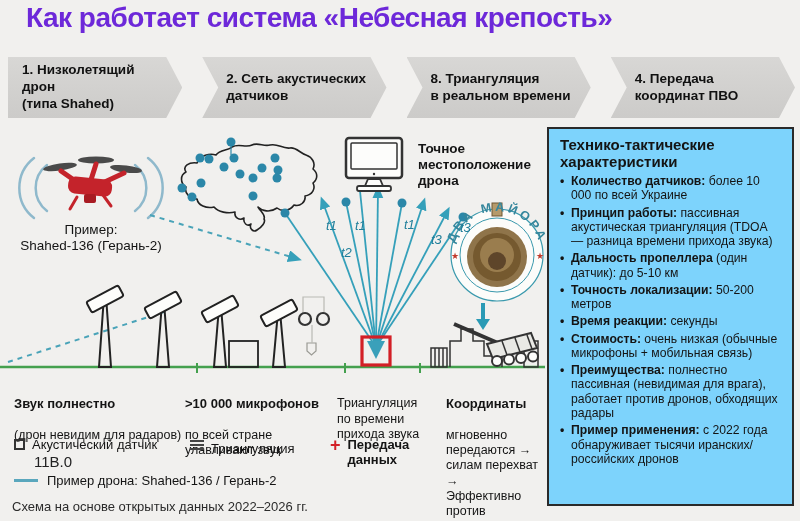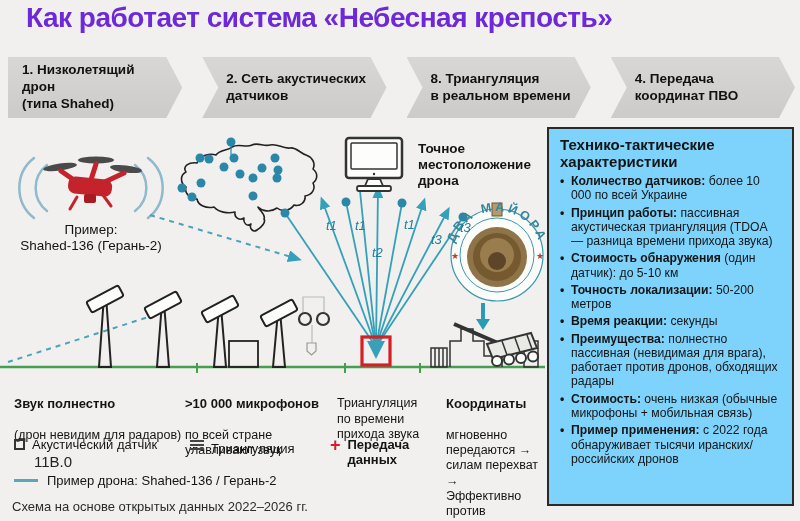--- a/index.html
+++ b/index.html
@@ -264,21 +264,21 @@
     </g>
   </svg>
 
   <div class="float-label drone-caption">Пример:
 Shahed-136 (Герань-2)</div>
   <div class="float-label monitor-caption">Точное
 местоположение
 дрона</div>
   <span class="t-label" style="left:326px; top:218px;">t1</span>
   <span class="t-label" style="left:355px; top:218px;">t1</span>
-  <span class="t-label" style="left:341px; top:245px;padding-left:31px;">t2</span>
+  <span class="t-label" style="left:341px; top:245px;">t2</span>
   <span class="t-label" style="left:404px; top:217px;">t1</span>
   <span class="t-label" style="left:431px; top:232px;">t3</span>
   <span class="t-label" style="left:460px; top:220px;">t3</span>
 
   <div class="cap cap1">
     <b>Звук полнестно</b><br>
     <span>(дрон невидим для радаров)</span>
   </div>
   <div class="cap cap2">
     <b>&gt;10 000 микрофонов</b><br>
@@ -317,21 +317,21 @@
     <span class="dash-ic"></span><span>Пример дрона: Shahed-136 / Герань-2</span>
   </div>
 
   <div class="footer">Схема на основе открытых данных 2022–2026 гг.</div>
 
   <aside class="panel">
     <div class="panel-title">Технико-тактические
 характеристики</div>
     <div class="p-item"><b>Количество датчиков:</b><span> более 10 000 по всей Украине</span></div>
     <div class="p-item"><b>Принцип работы:</b><span> пассивная акустическая триангуляция (TDOA — разница времени прихода звука)</span></div>
-    <div class="p-item"><b>Стоимость обнаружения</b><span> (один датчик): до 5-10 км</span></div>
+    <div class="p-item"><b>Дальность пропеллера</b><span> (один датчик): до 5-10 км</span></div>
     <div class="p-item"><b>Точность локализации:</b><span> 50-200 метров</span></div>
     <div class="p-item"><b>Время реакции:</b><span> секунды</span></div>
+    <div class="p-item"><b>Стоимость:</b><span> очень низкая (обычные микрофоны + мобильная связь)</span></div>
     <div class="p-item"><b>Преимущества:</b><span> полнестно пассивная (невидимая для врага), работает против дронов, обходящих радары</span></div>
-    <div class="p-item"><b>Стоимость:</b><span> очень низкая (обычные микрофоны + мобильная связь)</span></div>
     <div class="p-item"><b>Пример применения:</b><span> с 2022 года обнаруживает тысячи иранских/российских дронов</span></div>
   </aside>
 
 </div>
 
 </body></html>

